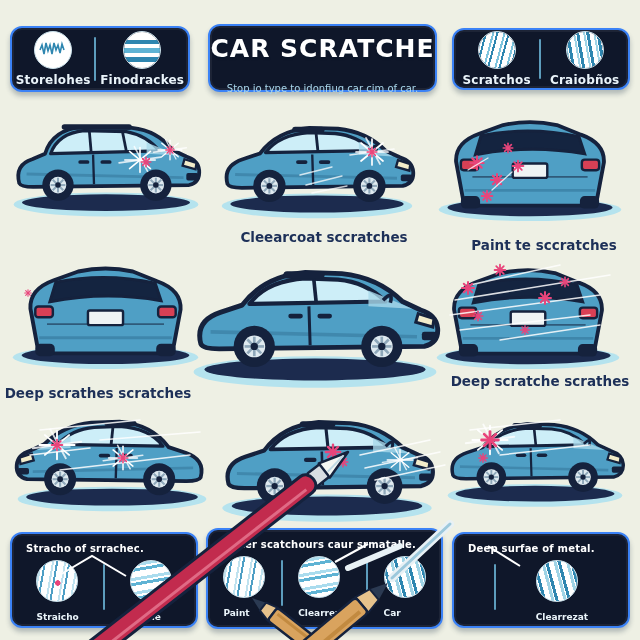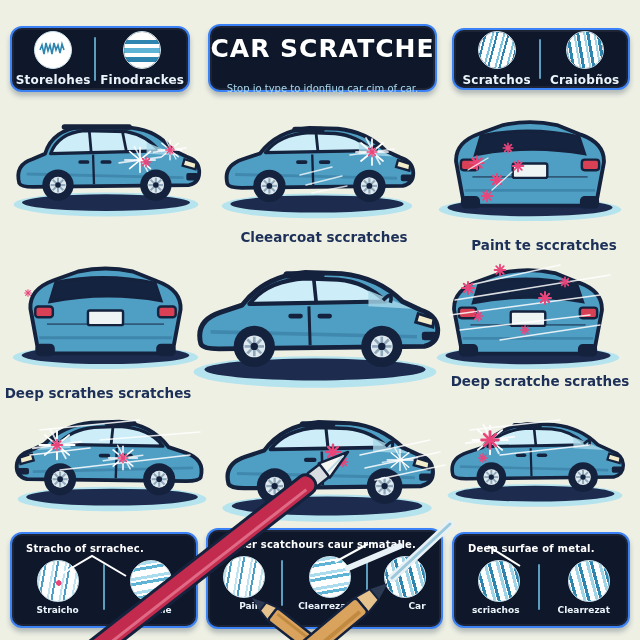--- a/index.html
+++ b/index.html
@@ -36,21 +36,21 @@
   .streaks-icon-b { width:100%; height:100%;
     background:repeating-linear-gradient(80deg,#fff 0 2px,#9fd4e6 2px 4px,#fff 4px 5px,#2e86b0 5px 8px,#fff 8px 10px); }
   
   .car-label {
     position:absolute; transform:translateX(-50%);
     font-size:13.5px; font-weight:bold; color:#1d3058; white-space:nowrap;
   }
   
   .legend-title { font-size:10px; font-weight:bold; color:#ffffff; padding:9px 0 0 14px; letter-spacing:.2px; }
   .legend-row { display:flex; align-items:flex-start; justify-content:space-evenly; margin-top:6px; }
-  .legend-item { display:flex; flex-direction:column; align-items:flex-end; gap:3px; }
+  .legend-item { display:flex; flex-direction:column; align-items:flex-start; gap:10px; }
   .legend-circle { width:40px; height:40px; border-radius:50%; background:#fff; border:1.5px solid #c9e0ea; }
   .lc-a { background:repeating-linear-gradient(100deg,#fff 0 3px,#bfe2ef 3px 5px,#fff 5px 7px,#4e9fc5 7px 9px,#fff 9px 12px); }
   .lc-dot { background:radial-gradient(circle at 52% 55%, #e8457b 0 2.5px, rgba(0,0,0,0) 3px),
             repeating-linear-gradient(100deg,#fff 0 3px,#bfe2ef 3px 5px,#fff 5px 7px,#4e9fc5 7px 9px,#fff 9px 12px); }
   .lc-b { background:repeating-linear-gradient(170deg,#fff 0 3px,#aadcee 3px 6px,#fff 6px 8px,#5fb3d4 8px 11px,#fff 11px 14px); }
   .lc-c { background:repeating-linear-gradient(75deg,#fff 0 2px,#9fd4e6 2px 5px,#fff 5px 6px,#2e86b0 6px 9px,#fff 9px 12px); }
   .legend-label { font-size:9px; font-weight:bold; color:#eaf4fa; }
   .legend-tick { width:2px; height:46px; background:#5d9dbd; border-radius:2px; margin-top:4px; }
   
   #cars-layer, #overlay-layer { position:absolute; left:0; top:0; pointer-events:none; }
@@ -314,24 +314,20 @@
       <div class="legend-item">
         <div class="legend-circle lc-c"></div>
         <div class="legend-label">Car</div>
       </div>
     </div>
   </div>
 
   <div class="panel leg" style="left:452px; top:532px; width:178px; height:96px;">
     <div class="legend-title">Deep surfae of metal.</div>
     <div class="legend-row">
-      <div class="legend-item">
-        <div class="legend-circle lc-c"></div>
-        <div class="legend-label">scriachos</div>
-      </div>
       <div class="legend-tick"></div>
       <div class="legend-item">
         <div class="legend-circle lc-c"></div>
         <div class="legend-label">Clearrezat</div>
       </div>
     </div>
   </div>
 
   <svg id="overlay-layer" width="640" height="640" viewBox="0 0 640 640">
 

